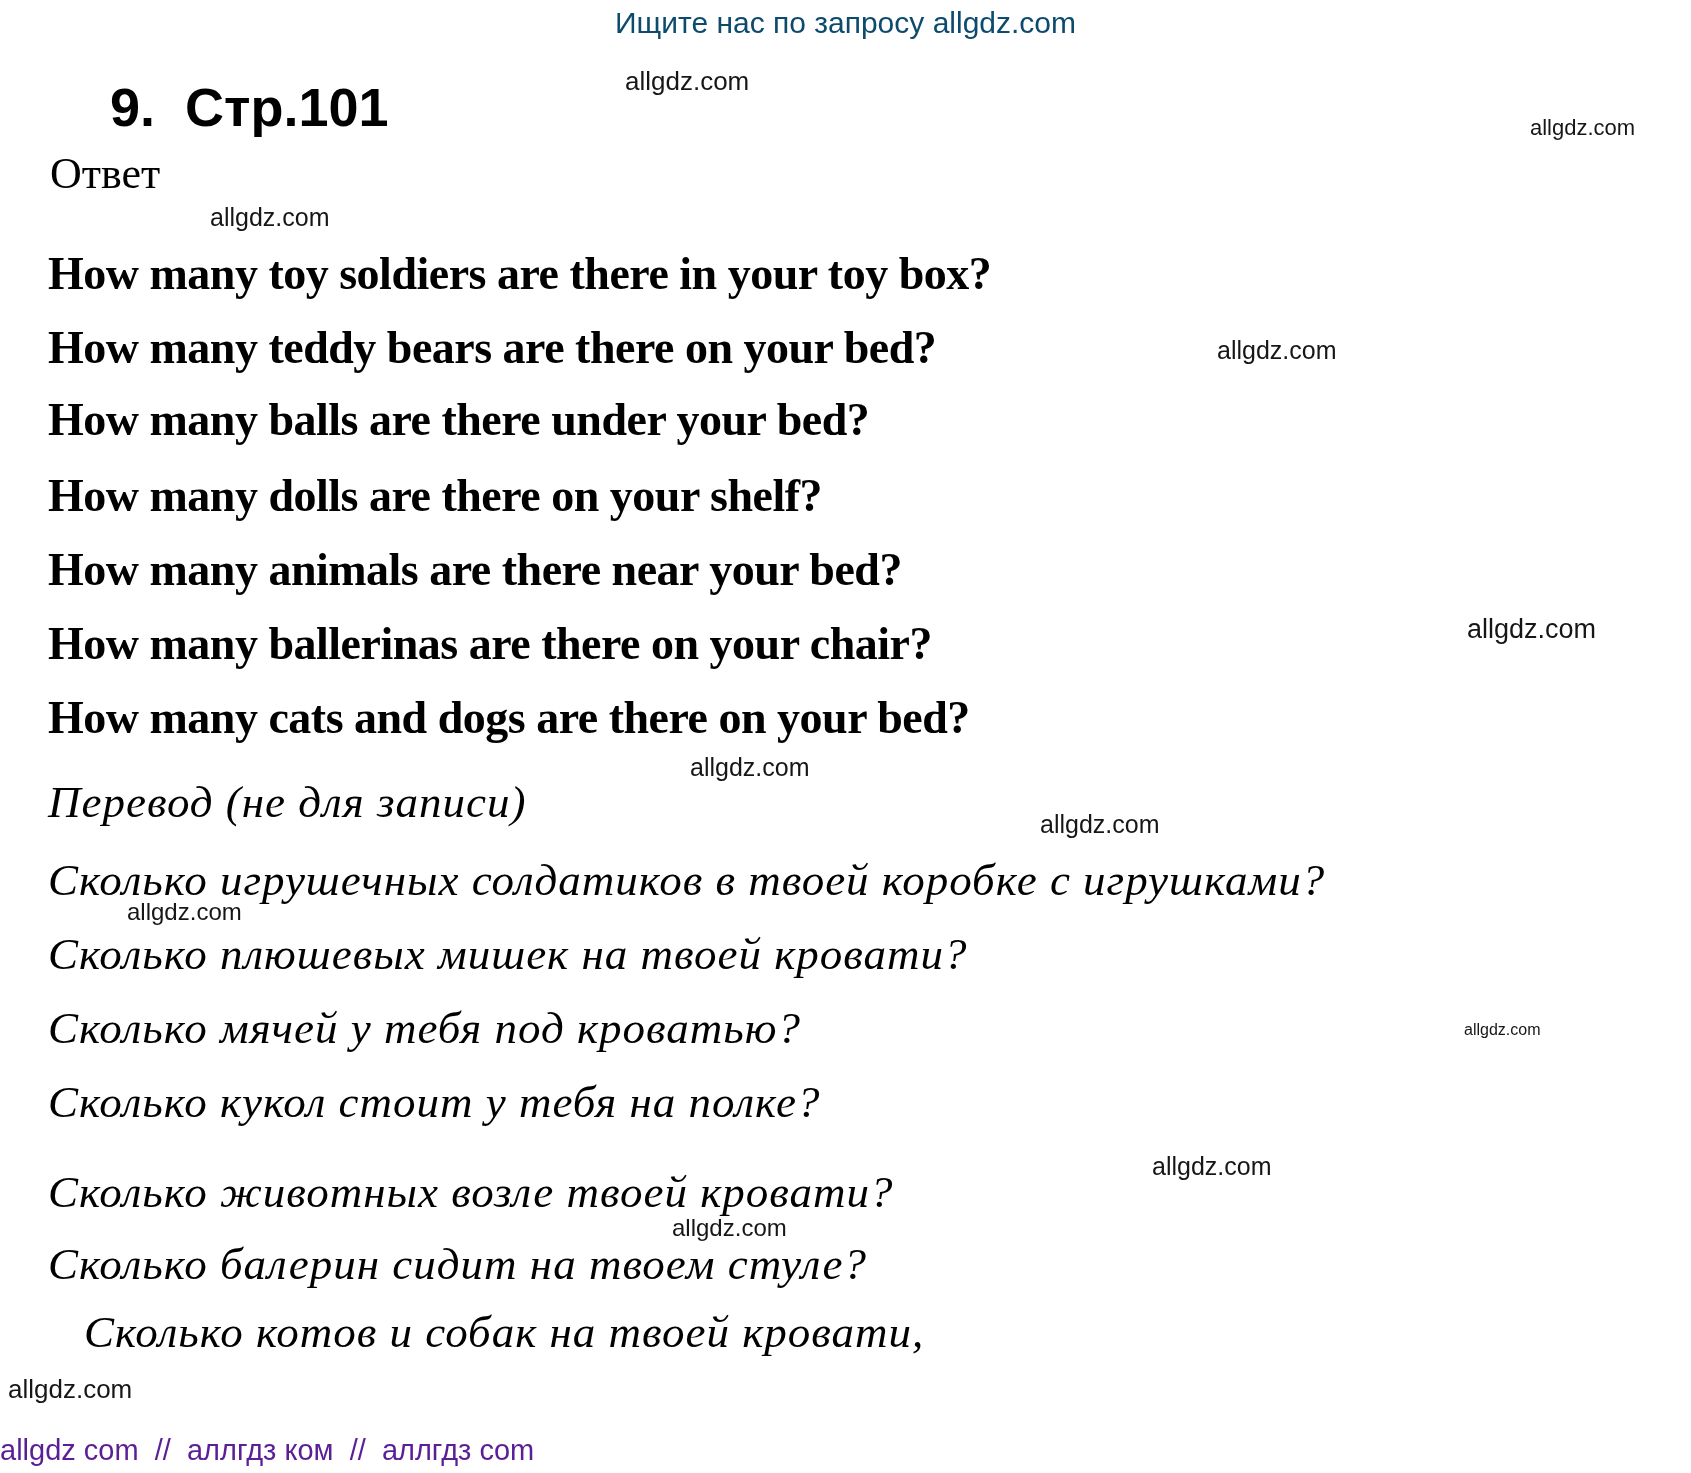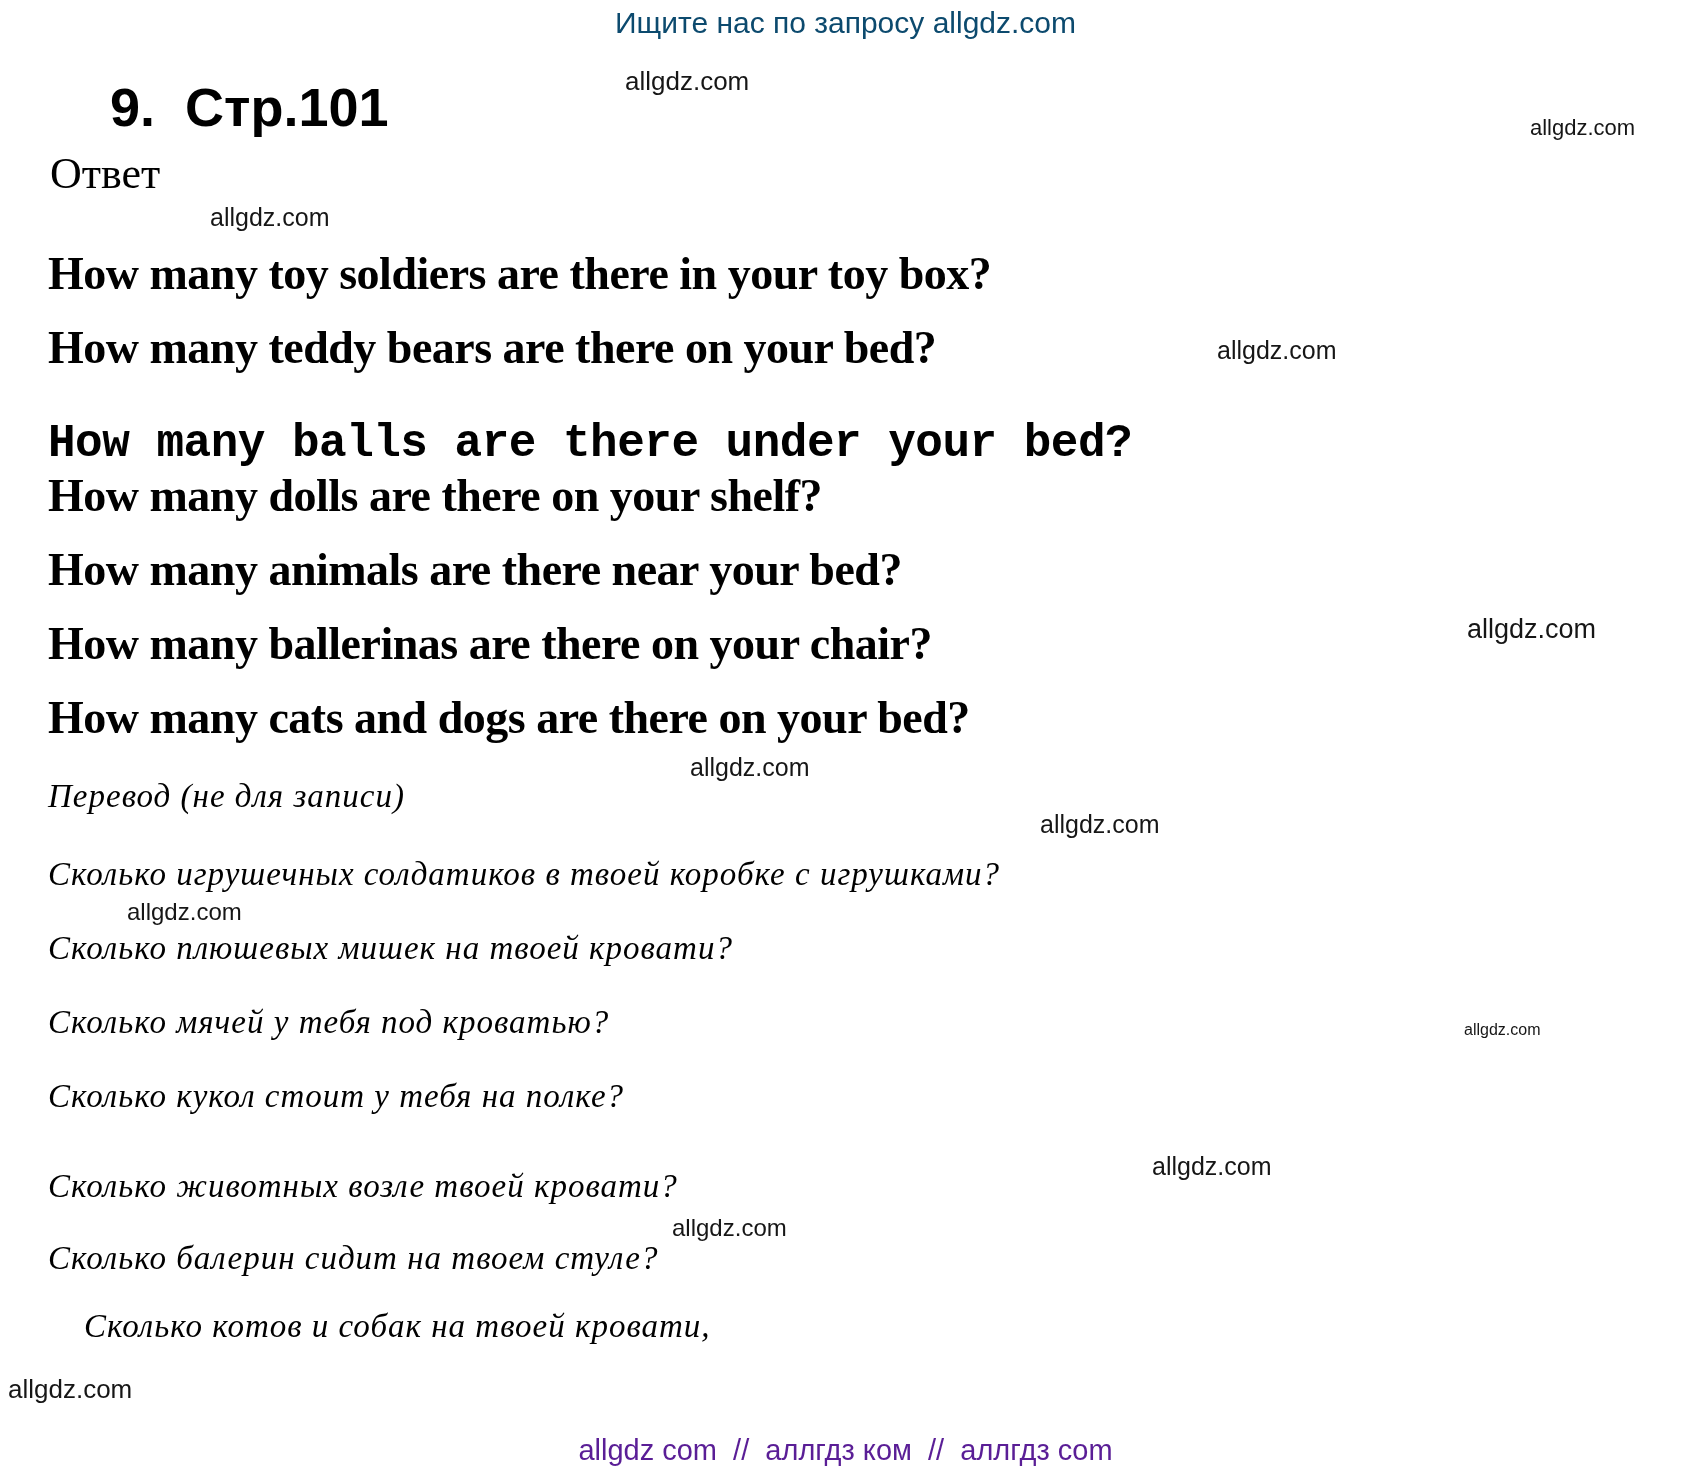--- a/index.html
+++ b/index.html
@@ -47,28 +47,28 @@
     position: absolute; left: 48px;
     font-family: "Liberation Serif", serif;
     font-weight: 700; font-size: 46px;
     letter-spacing: -0.5px;
     white-space: nowrap; line-height: 1.1;
   }
 
   .ru-heading, .ru-line {
     position: absolute; left: 48px;
     font-family: "Liberation Serif", serif;
-    font-style: italic; font-size: 33px;
+    font-style: italic; font-size: 45px;
     letter-spacing: 1px;
     white-space: nowrap; line-height: 1.1;
   }
 
   .footer-line {
     position: absolute; top: 1434px; left: 0; width: 100%;
-    text-align: center;
+    text-align: left;
     font-size: 29px;
     color: #5a1e96;
     font-family: "Liberation Sans", sans-serif;
     white-space: pre;
   }
 </style>
 </head>
 <body>
 
 <div class="page">
@@ -86,21 +86,21 @@
   <span class="wm" style="left:1464px; top:1022px; font-size:16px;">allgdz.com</span>
   <span class="wm" style="left:1152px; top:1154px; font-size:25px;">allgdz.com</span>
   <span class="wm" style="left:672px;  top:1216px; font-size:24px;">allgdz.com</span>
   <span class="wm" style="left:8px;    top:1376px; font-size:26px;">allgdz.com</span>
 
   <div class="doc-title">9.  Стр.101</div>
   <div class="answer-label">Ответ</div>
 
   <div class="en-line" style="top:249px;">How many toy soldiers are there in your toy box?</div>
   <div class="en-line" style="top:323px;">How many teddy bears are there on your bed?</div>
-  <div class="en-line" style="top:419px;font-family:Liberation Mono, monospace;">How many balls are there under your bed?</div>
+  <div class="en-line" style="top:395px;">How many balls are there under your bed?</div>
   <div class="en-line" style="top:471px;">How many dolls are there on your shelf?</div>
   <div class="en-line" style="top:545px;">How many animals are there near your bed?</div>
   <div class="en-line" style="top:619px;">How many ballerinas are there on your chair?</div>
   <div class="en-line" style="top:693px;">How many cats and dogs are there on your bed?</div>
 
   <div class="ru-heading" style="top:778px;">Перевод (не для записи)</div>
   <div class="ru-line" style="top:856px;">Сколько игрушечных солдатиков в твоей коробке с игрушками?</div>
   <div class="ru-line" style="top:930px;">Сколько плюшевых мишек на твоей кровати?</div>
   <div class="ru-line" style="top:1078px;">Сколько кукол стоит у тебя на полке?</div>
   <div class="ru-line" style="top:1004px;">Сколько мячей у тебя под кроватью?</div>

